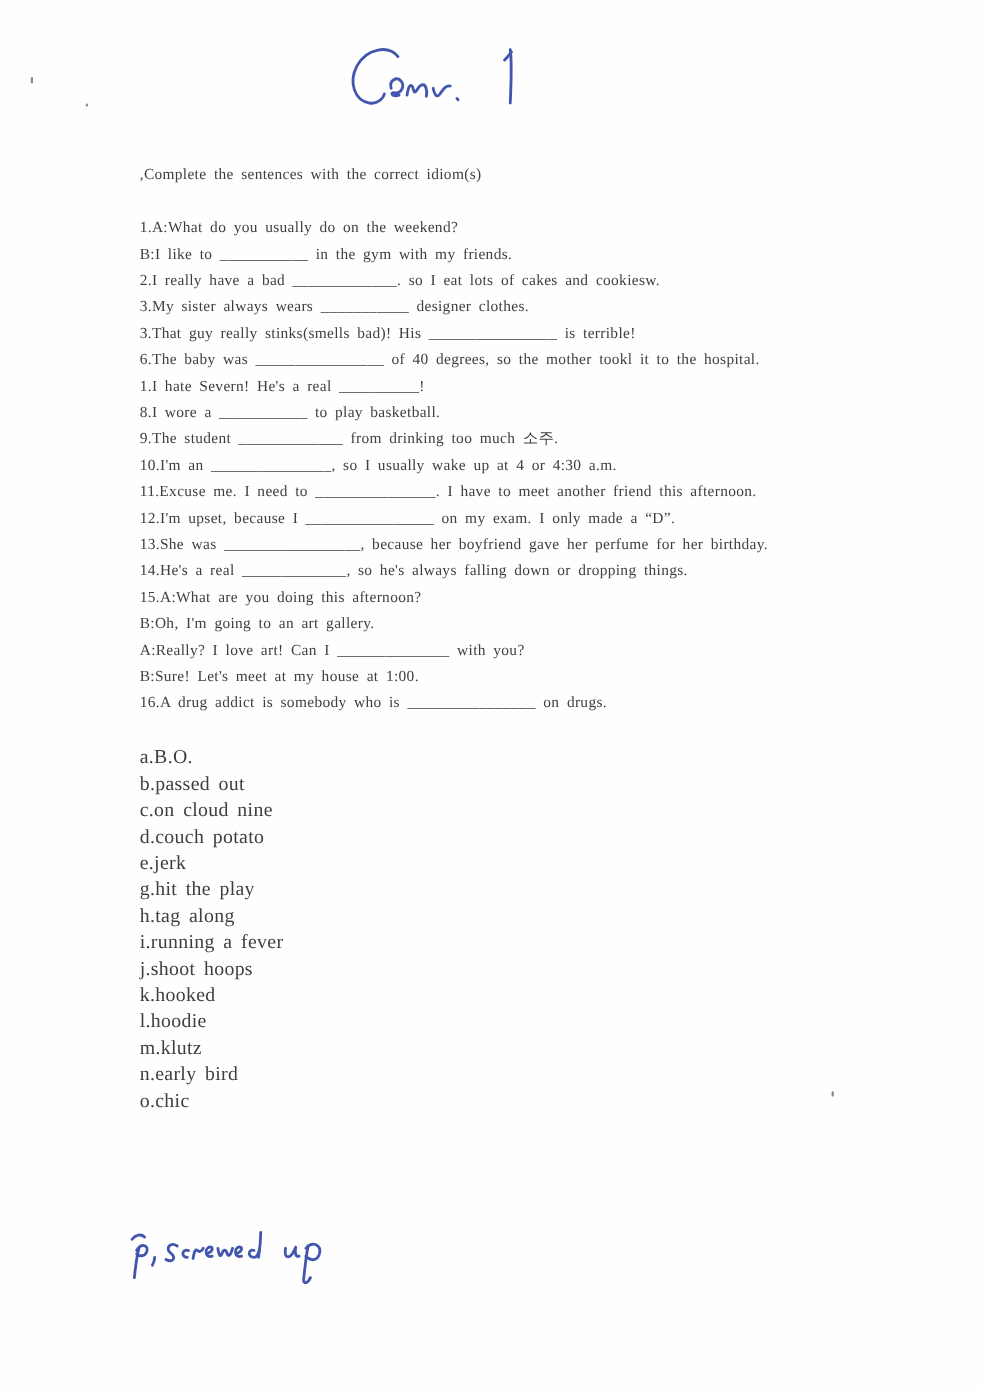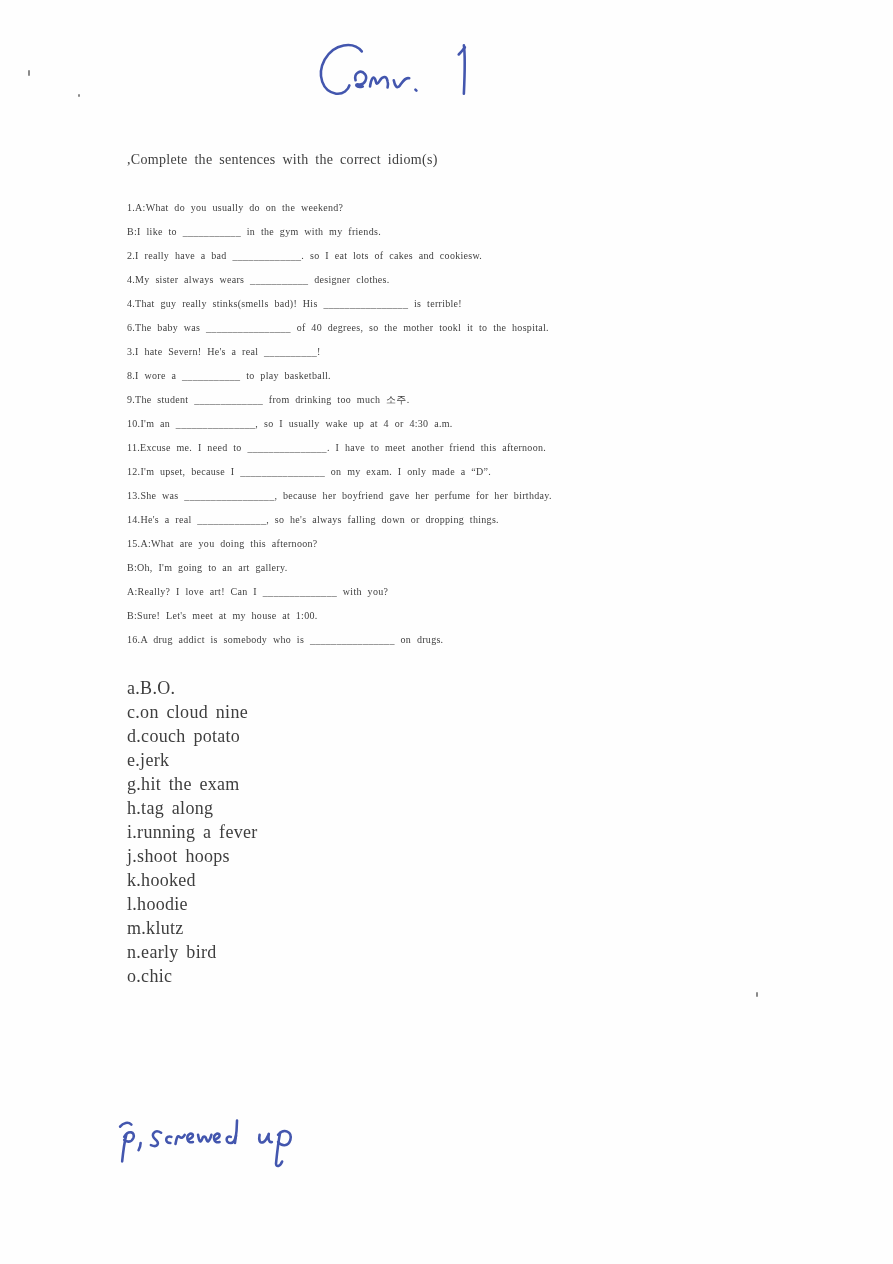--- a/index.html
+++ b/index.html
@@ -24,21 +24,21 @@
   }
   .instruction {
     margin: 0;
     font-size: 14px;
     line-height: 24px;
     letter-spacing: 0.3px;
     word-spacing: 3px;
   }
   .q {
     margin: 0;
-    font-size: 10px;
+    font-size: 14px;
     line-height: 24px;
     letter-spacing: 0.3px;
     word-spacing: 3px;
     text-align: justify;
   }
   .q.first {
     margin-top: 24px;
   }
   .options {
     margin-top: 24px;
@@ -98,43 +98,44 @@
   <span class="speck s1"></span>
   <span class="speck s2"></span>
   <span class="speck s3"></span>
 
   <div class="content">
     <p class="instruction"><span>,Complete the sentences with the correct idiom(s)</span></p>
 
     <p class="q first">1.A:What do you usually do on the weekend?</p>
     <p class="q">B:I like to ___________ in the gym with my friends.</p>
     <p class="q">2.I really have a bad _____________. so I eat lots of cakes and cookiesw.</p>
-    <p class="q">4.My sister always wears ___________ designer clothes.</p>
-    <p class="q">4.That guy really stinks(smells bad)! His ________________ is terrible!</p>
+    <p class="q">3.My sister always wears ___________ designer clothes.</p>
+    <p class="q">3.That guy really stinks(smells bad)! His ________________ is terrible!</p>
     <p class="q">6.The baby was ________________ of 40 degrees, so the mother tookl it to the hospital.</p>
-    <p class="q">3.I hate Severn! He's a real __________!</p>
+    <p class="q">1.I hate Severn! He's a real __________!</p>
     <p class="q">8.I wore a ___________ to play basketball.</p>
     <p class="q">9.The student _____________ from drinking too much 소주.</p>
     <p class="q">10.I'm an _______________, so I usually wake up at 4 or 4:30 a.m.</p>
     <p class="q">11.Excuse me. I need to _______________. I have to meet another friend this afternoon.</p>
     <p class="q">12.I'm upset, because I ________________ on my exam. I only made a “D”.</p>
     <p class="q">13.She was _________________, because her boyfriend gave her perfume for her birthday.</p>
     <p class="q">14.He's a real _____________, so he's always falling down or dropping things.</p>
     <p class="q">15.A:What are you doing this afternoon?</p>
     <p class="q">B:Oh, I'm going to an art gallery.</p>
     <p class="q">A:Really? I love art! Can I ______________ with you?</p>
     <p class="q">B:Sure! Let's meet at my house at 1:00.</p>
     <p class="q">16.A drug addict is somebody who is ________________ on drugs.</p>
 
     <div class="options">
       <p class="opt">a.B.O.</p>
+      <p class="opt">b.passed out</p>
       <p class="opt">c.on cloud nine</p>
       <p class="opt">d.couch potato</p>
       <p class="opt">e.jerk</p>
-      <p class="opt">g.hit the exam</p>
+      <p class="opt">g.hit the play</p>
       <p class="opt">h.tag along</p>
       <p class="opt">i.running a fever</p>
       <p class="opt">j.shoot hoops</p>
       <p class="opt">k.hooked</p>
       <p class="opt">l.hoodie</p>
       <p class="opt">m.klutz</p>
       <p class="opt">n.early bird</p>
       <p class="opt">o.chic</p>
     </div>
   </div>

